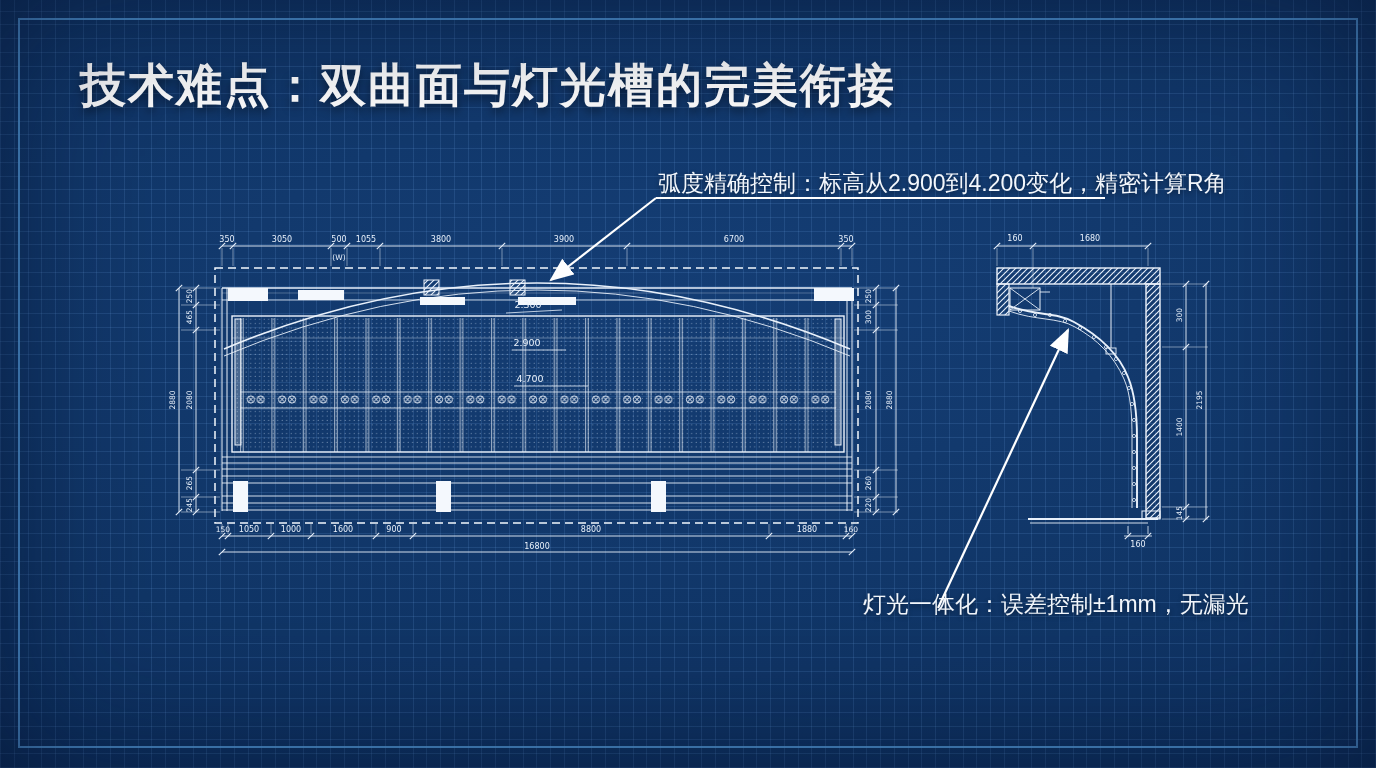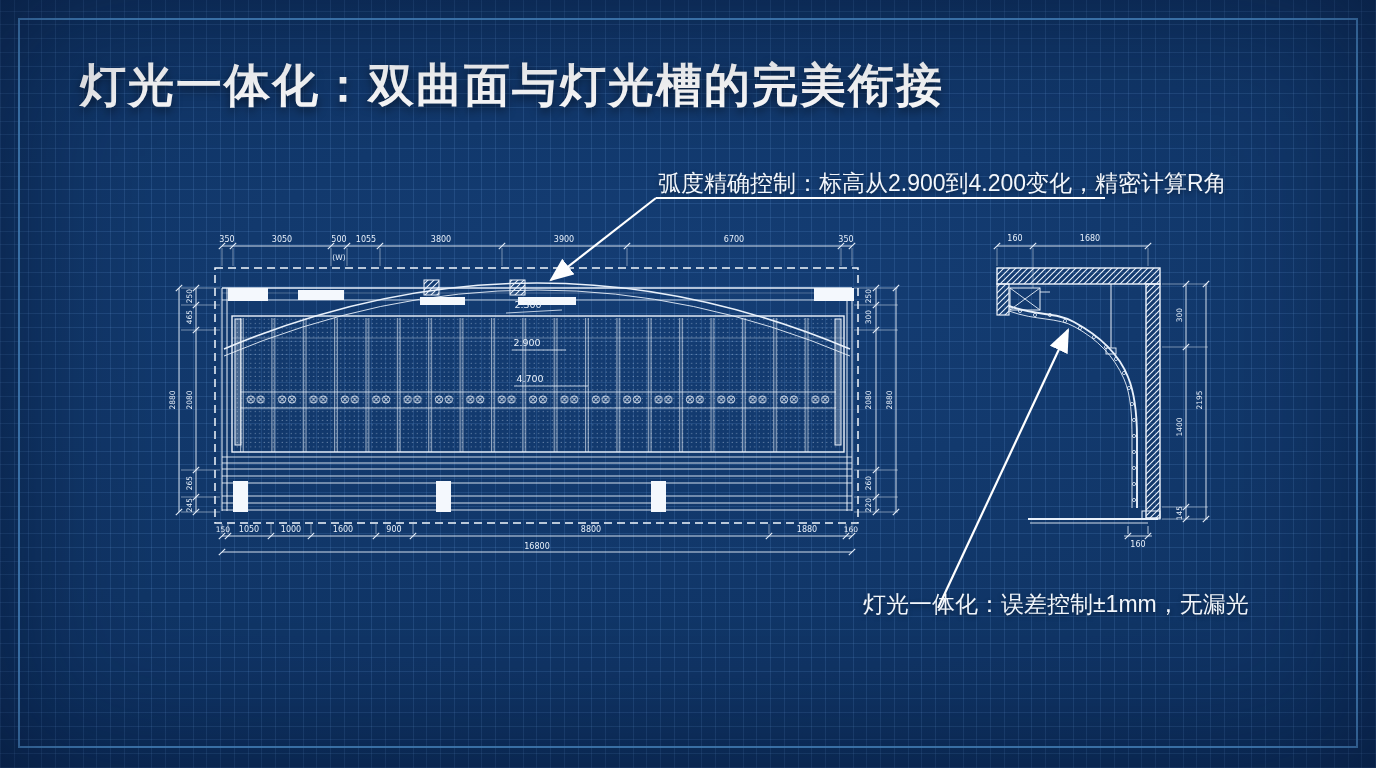--- a/index.html
+++ b/index.html
@@ -24,21 +24,21 @@
   .t7{font-size:7.5px;} .t8{font-size:8px;} .t9{font-size:9.5px;}
   .ln{stroke:#e9f1fb;fill:none;}
 </style>
 </head>
 <body>
 
 <div class="slide">
   <div class="grid-layer"></div>
   <div class="frame"></div>
 
-  <div class="title">灯光一体化：双曲面与灯光槽的完美衔接</div>
+  <div class="title">技术难点：双曲面与灯光槽的完美衔接</div>
 
   <div class="annotation ann-arc">弧度精确控制：标高从2.900到4.200变化，精密计算R角</div>
   <div class="annotation ann-light">灯光一体化：误差控制±1mm，无漏光</div>
 
   <svg width="1376" height="768" viewBox="0 0 1376 768">
     <defs>
       <pattern id="pDots" patternUnits="userSpaceOnUse" width="4.5" height="4.4" x="236" y="318">
         <circle cx="1.2" cy="1.2" r="0.62" fill="#cfe0f2" opacity="0.55"></circle>
       </pattern>
       <pattern id="pBays" patternUnits="userSpaceOnUse" width="31.368" height="12" x="240" y="318">

